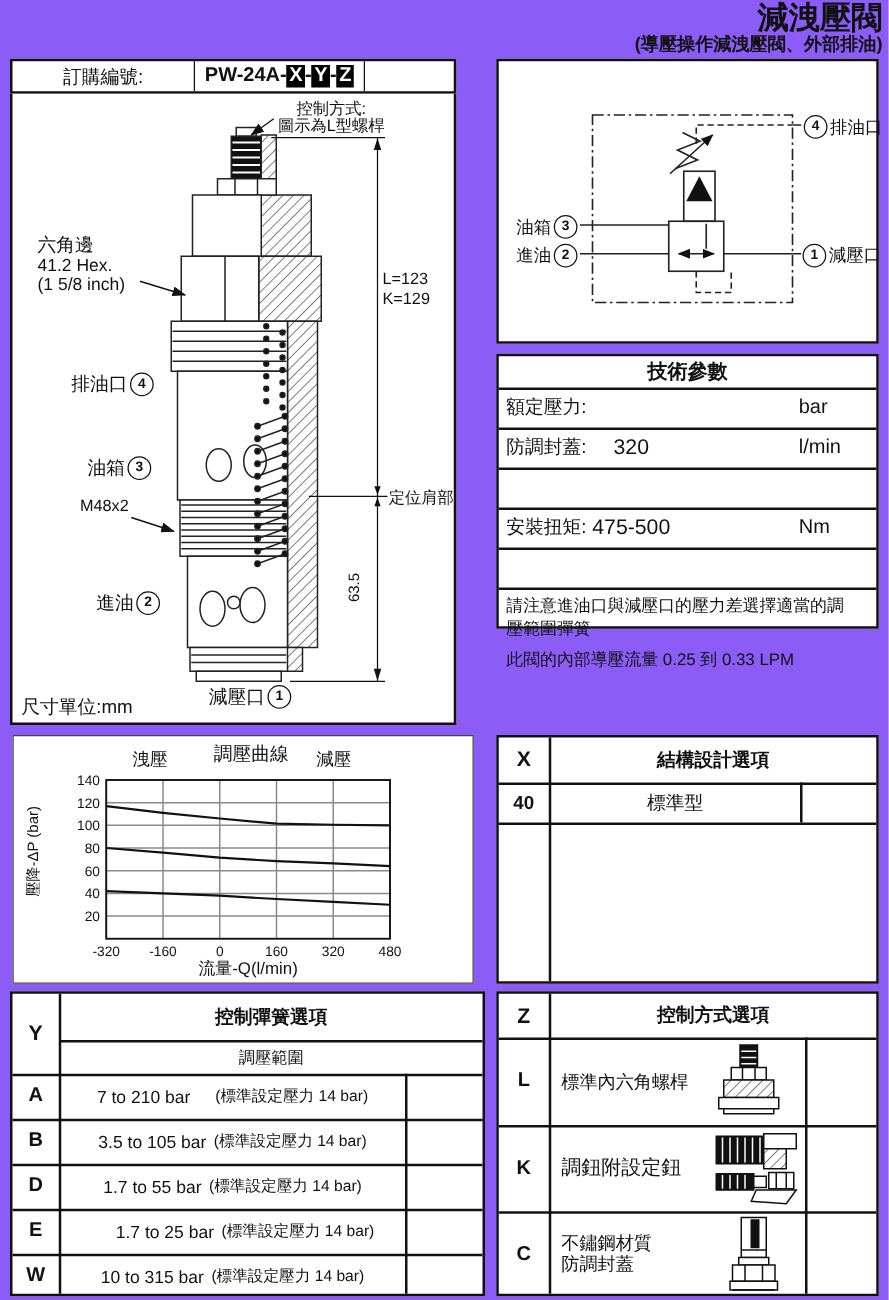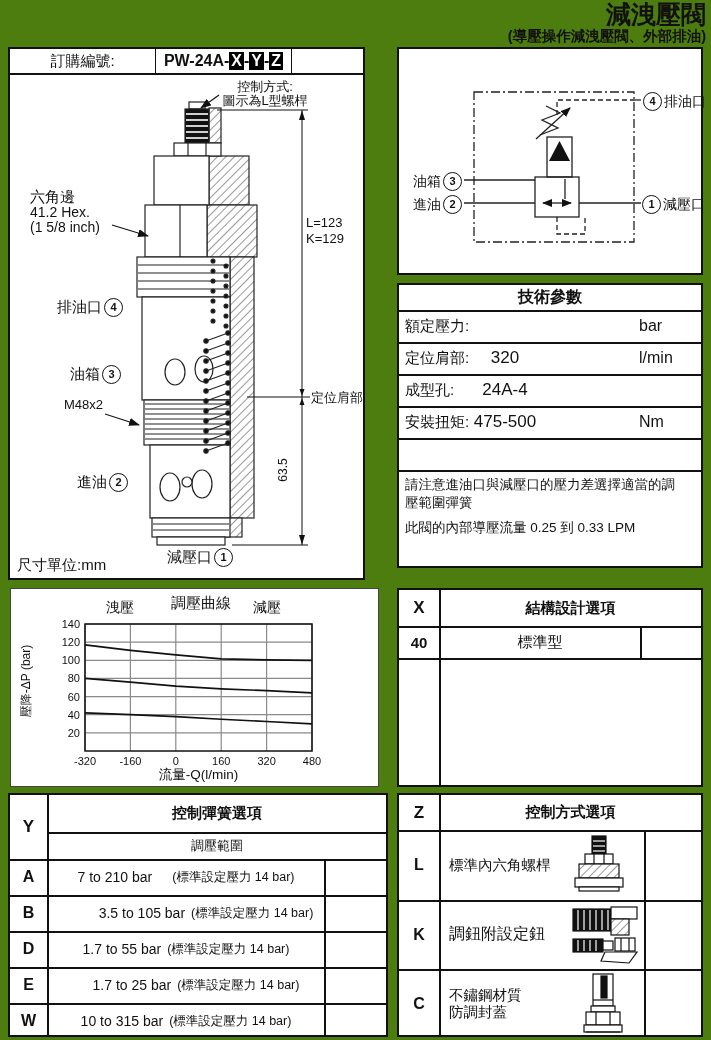--- a/index.html
+++ b/index.html
@@ -1,16 +1,16 @@
 <!DOCTYPE html>
 <html><head>
 <meta charset="utf-8">
 <style>
   html,body{margin:0;padding:0;background:#fff;}
-  .page{position:relative;width:711px;height:1040px;background:#4d7c0f;overflow:hidden;
+  .page{position:relative;width:711px;height:1040px;background:#8b5cf6;overflow:hidden;
         font-family:"Liberation Sans","DejaVu Sans",sans-serif;color:#111;}
   .abs{position:absolute;}
   .panel{position:absolute;border:2px solid #111;box-sizing:border-box;background:#fff;}
   .thin{border-width:1px;border-color:#444;}
   .hline{position:absolute;background:#111;height:1.5px;}
   .vline{position:absolute;background:#111;width:1.5px;}
   .ctr{display:flex;align-items:center;justify-content:center;text-align:left;}
   .b{font-weight:bold;}
   .cnum{display:inline-flex;align-items:center;justify-content:center;flex:0 0 auto;
         width:17px;height:17px;border:1.5px solid #111;border-radius:50%;
@@ -256,39 +256,34 @@
     <div class="plabel" style="left:6px;top:146px;width:57px;justify-content:flex-end;font-size:14px;">
       <span>進油</span>
       <span class="cnum">2</span>
     </div>
     <div class="plabel" style="left:243px;top:146px;font-size:14px;">
       <span class="cnum">1</span>
       <span>減壓口</span>
     </div>
   </div>
 
-  <div class="panel" style="left:397px;top:283px;width:306px;height:285px;">
+  <div class="panel" style="left:397px;top:283px;width:306px;height:220px;">
     <div class="ctr b" style="position:absolute;left:0;right:0;top:0;height:25px;font-size:16px;">技術參數</div>
     <div class="hline" style="left:0;right:0;top:25px;"></div>
     <div class="abs" style="left:0;right:0;top:25px;height:32px;">
       <span class="abs" style="left:6px;font-size:15px;line-height:32px;">額定壓力:</span>
       <span class="abs" style="left:240px;font-size:16px;line-height:32px;">bar</span>
     </div>
     <div class="hline" style="left:0;right:0;top:57px;"></div>
     <div class="abs" style="left:0;right:0;top:57px;height:32px;">
-      <span class="abs" style="left:6px;font-size:15px;line-height:32px;">定位肩部:</span>
+      <span class="abs" style="left:6px;font-size:15px;line-height:32px;">防調封蓋:</span>
       <span class="abs ctr" style="left:46px;width:120px;height:32px;font-size:17px;">320</span>
       <span class="abs" style="left:240px;font-size:16px;line-height:32px;">l/min</span>
     </div>
     <div class="hline" style="left:0;right:0;top:89px;"></div>
-    <div class="abs" style="left:0;right:0;top:89px;height:32px;">
-      <span class="abs" style="left:6px;font-size:15px;line-height:32px;">成型孔:</span>
-      <span class="abs ctr" style="left:46px;width:120px;height:32px;font-size:17px;">24A-4</span>
-      <span class="abs" style="left:240px;font-size:16px;line-height:32px;"></span>
-    </div>
     <div class="hline" style="left:0;right:0;top:121px;"></div>
     <div class="abs" style="left:0;right:0;top:121px;height:32px;">
       <span class="abs" style="left:6px;font-size:15px;line-height:32px;">安裝扭矩:</span>
       <span class="abs ctr" style="left:46px;width:120px;height:32px;font-size:17px;">475-500</span>
       <span class="abs" style="left:240px;font-size:16px;line-height:32px;">Nm</span>
     </div>
     <div class="hline" style="left:0;right:0;top:153px;"></div>
     <div class="hline" style="left:0;right:0;top:185px;"></div>
     <div class="note" style="left:6px;right:16px;top:191px;">請注意進油口與減壓口的壓力差選擇適當的調壓範圍彈簧</div>
     <div class="note" style="left:6px;right:4px;top:234px;">此閥的內部導壓流量 0.25 到 0.33 LPM</div>
@@ -357,21 +352,21 @@
     <div>
       <div class="ctr b" style="position:absolute;left:0;top:64px;width:37px;height:36px;font-size:16px;">A</div>
       <div class="ctr" style="position:absolute;left:38px;top:64px;width:276px;height:36px;gap:20px;white-space:nowrap;">
         <span style="font-size:14px;">7 to 210 bar</span>
         <span style="font-size:12.5px;">(標準設定壓力 14 bar)</span>
       </div>
     </div>
     <div class="hline" style="left:0;right:0;top:100px;"></div>
     <div>
       <div class="ctr b" style="position:absolute;left:0;top:100px;width:37px;height:36px;font-size:16px;">B</div>
-      <div class="ctr" style="position:absolute;left:38px;top:100px;width:276px;height:36px;gap:6px;white-space:nowrap;margin-left:20px;">
+      <div class="ctr" style="position:absolute;left:38px;top:100px;width:276px;height:36px;gap:6px;white-space:nowrap;">
         <span style="font-size:14px;">3.5 to 105 bar</span>
         <span style="font-size:12.5px;">(標準設定壓力 14 bar)</span>
       </div>
     </div>
     <div class="hline" style="left:0;right:0;top:136px;"></div>
     <div>
       <div class="ctr b" style="position:absolute;left:0;top:136px;width:37px;height:36px;font-size:16px;">D</div>
       <div class="ctr" style="position:absolute;left:38px;top:136px;width:276px;height:36px;gap:6px;white-space:nowrap;">
         <span style="font-size:14px;">1.7 to 55 bar</span>
         <span style="font-size:12.5px;">(標準設定壓力 14 bar)</span>

